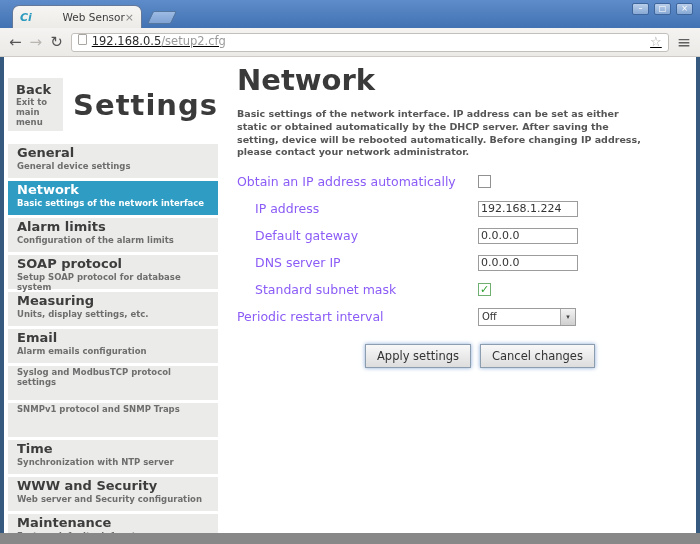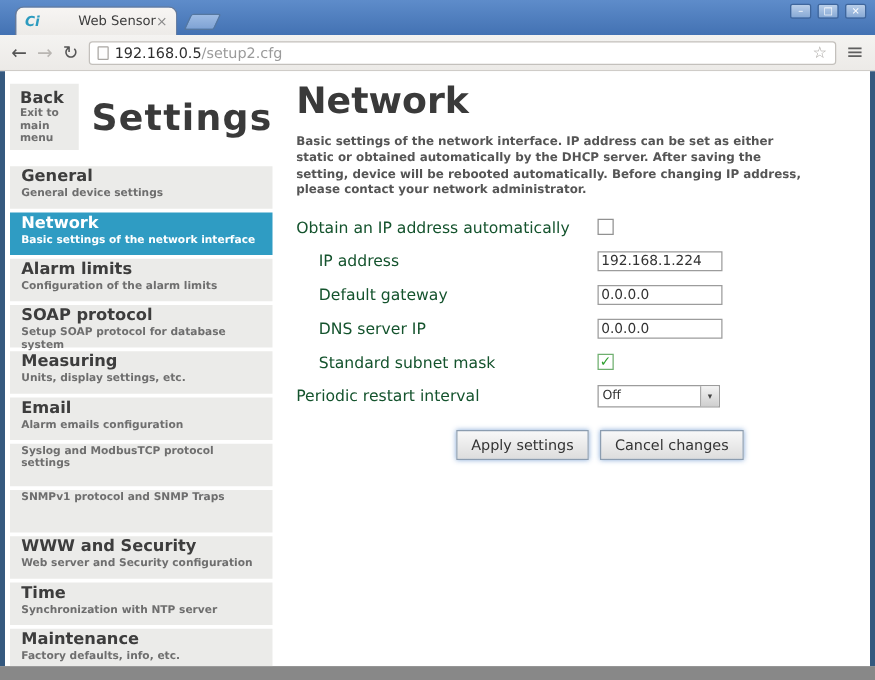--- a/index.html
+++ b/index.html
@@ -20,50 +20,50 @@
   .win-controls { position:absolute; top:3px; right:7px; display:flex; gap:5px; }
   .win-btn { width:17px; height:12px; background:linear-gradient(#b9cee9,#87a9d5);
              border:1px solid #3f669c; border-radius:2px; color:#fff; font-size:8px;
              line-height:10px; text-align:center; cursor:pointer; }
 
   .toolbar { height:29px; background:linear-gradient(#f4f3f1,#eceae7); border-bottom:1px solid #cfccc8;
              display:flex; align-items:center; padding:0 9px; gap:8px; }
   .nav-btn { font-size:15px; color:#555; line-height:15px; cursor:pointer; }
   .nav-btn.disabled { color:#b9b6b2; cursor:default; }
   .addressbar { flex:1; height:19px; background:#fff; border:1px solid #c3c0bc; border-radius:3px;
-                display:flex; align-items:center; padding:0 6px; gap:5px; }
+                display:flex; padding:0 6px; gap:5px;text-decoration:underline; }
   .doc-icon { width:9px; height:11px; border:1px solid #a9a6a2; background:#fdfdfd; border-radius:1px; }
   .url { font-size:11.5px; color:#2e2e2e; white-space:nowrap; }
   .url-path { color:#9a9a9a; }
   .star { margin-left:auto; color:#a8a5a1; font-size:13px; cursor:pointer; }
   .menu-btn { font-size:17px; color:#5f5f5f; cursor:pointer; }
 
   
   .content { height:487px; border-left:4px solid #35597f; border-right:4px solid #35597f;
              border-bottom:7px solid #24466b; background:#fff; display:flex; }
 
-  .sidebar { width:210px; margin-left:4px; margin-top:10px; flex-shrink:0; }
+  .sidebar { width:210px; margin-left:4px; margin-top:21px; flex-shrink:0; }
   .back-row { display:flex; align-items:center; margin-bottom:13px; }
   .back-box { background:#ebebe9; padding:4px 8px; width:92px; cursor:pointer; }
   .back-title { font-size:13px; font-weight:bold; color:#3c3c3c; line-height:15px; }
   .back-sub { font-size:8.5px; font-weight:bold; color:#6e6e6e; line-height:10px; }
   .settings-heading { font-size:29px; font-weight:bold; color:#3a3a3a; margin-left:10px; letter-spacing:1px; }
 
   .menu-item { background:#ebebe9; height:34px; margin-bottom:3px; padding:1px 9px; cursor:pointer; }
   .mi-title { font-size:13px; font-weight:bold; color:#3d3d3d; line-height:16px; }
   .mi-sub { font-size:8.5px; font-weight:bold; color:#6e6e6e; line-height:10px; }
   .menu-item.selected { background:#2f9cc3; }
   .menu-item.selected .mi-title, .menu-item.selected .mi-sub { color:#fff; }
 
   .main { flex:1; padding:6px 40px 0 19px; }
   .page-title { font-size:29px; font-weight:bold; color:#3a3a3a; margin-bottom:11px; }
   .description { font-size:9.5px; font-weight:bold; color:#555; line-height:1.35; margin-bottom:9px; width:415px; }
 
   .frow { display:flex; align-items:center; height:27px; }
-  .flabel { width:241px; font-size:12.5px; color:#14532d; }
+  .flabel { width:241px; font-size:12.5px; color:#8b5cf6; }
   .frow.indent .flabel { padding-left:18px; }
   .tinput { width:100px; height:16px; border:1px solid #9c9c9c; font-size:11px; padding:0 2px;
             color:#333; font-family:inherit; }
   .cb { width:13px; height:13px; border:1px solid #919191; background:#fff; font-size:11px;
         line-height:11px; text-align:center; color:#2d9f2d; font-weight:bold; cursor:pointer; }
   .cb.checked { border-color:#6faf6f; }
   .selectbox { width:98px; height:18px; border:1px solid #9c9c9c; background:#fff;
                display:flex; align-items:center; cursor:pointer; }
   .sel-text { flex:1; font-size:10px; padding-left:3px; color:#333; }
   .sel-arrow { width:15px; height:100%; background:linear-gradient(#f3f3f3,#cfcfcf);
@@ -141,26 +141,26 @@
         <div class="mi-title">Email</div>
         <div class="mi-sub">Alarm emails configuration</div>
       </div>
       <div class="menu-item">
         <div class="mi-sub">Syslog and ModbusTCP protocol settings</div>
       </div>
       <div class="menu-item">
         <div class="mi-sub">SNMPv1 protocol and SNMP Traps</div>
       </div>
       <div class="menu-item">
+        <div class="mi-title">Time</div>
+        <div class="mi-sub">Synchronization with NTP server</div>
+      </div>
+      <div class="menu-item">
         <div class="mi-title">WWW and Security</div>
         <div class="mi-sub">Web server and Security configuration</div>
-      </div>
-      <div class="menu-item">
-        <div class="mi-title">Time</div>
-        <div class="mi-sub">Synchronization with NTP server</div>
       </div>
       <div class="menu-item">
         <div class="mi-title">Maintenance</div>
         <div class="mi-sub">Factory defaults, info, etc.</div>
       </div>
     </div>
 
     <div class="main">
       <div class="page-title">Network</div>
       <div class="description">Basic settings of the network interface. IP address can be set as either static or obtained automatically by the DHCP server. After saving the setting, device will be rebooted automatically. Before changing IP address, please contact your network administrator.</div>

